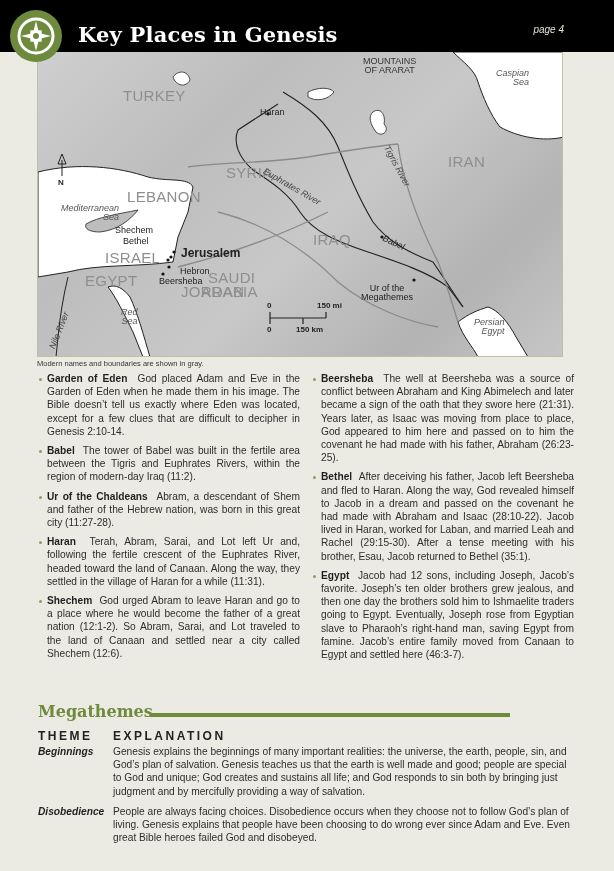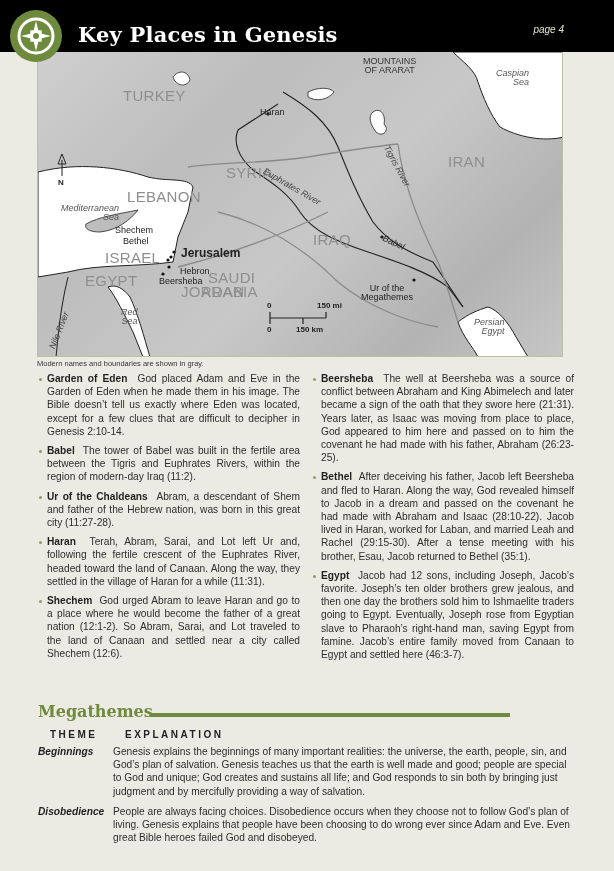--- a/index.html
+++ b/index.html
@@ -60,22 +60,22 @@
   }
   .entry .name { font-weight:bold; color:#1f1f1f; }
   .mega-title {
     position:absolute; left:38px; top:702px;
     font-family:"DejaVu Serif", serif; font-weight:bold; font-size:16px; color:#6e8b3d;
   }
   .mega-rule {
     position:absolute; left:150px; top:713px; width:360px; height:4px; background:#6e8b3d;
   }
   .th {
-    position:absolute; top:729px; font-size:10px; font-weight:bold;
-    letter-spacing:2.5px; color:#222;margin-left:12px;
+    position:absolute; top:729px; font-size:12px; font-weight:bold;
+    letter-spacing:2.5px; color:#222;
   }
   .theme-row { position:absolute; left:38px; width:540px; font-size:10.2px; line-height:13.2px; }
   .theme-name { position:absolute; left:0; top:0; font-weight:bold; font-style:italic; color:#1f1f1f; }
   .theme-text { position:absolute; left:75px; top:0; width:460px; color:#2d2d2d; }
 </style>
 </head>
 <body>
 
 <div class="header">
   <span class="title">Key Places in Genesis</span>

